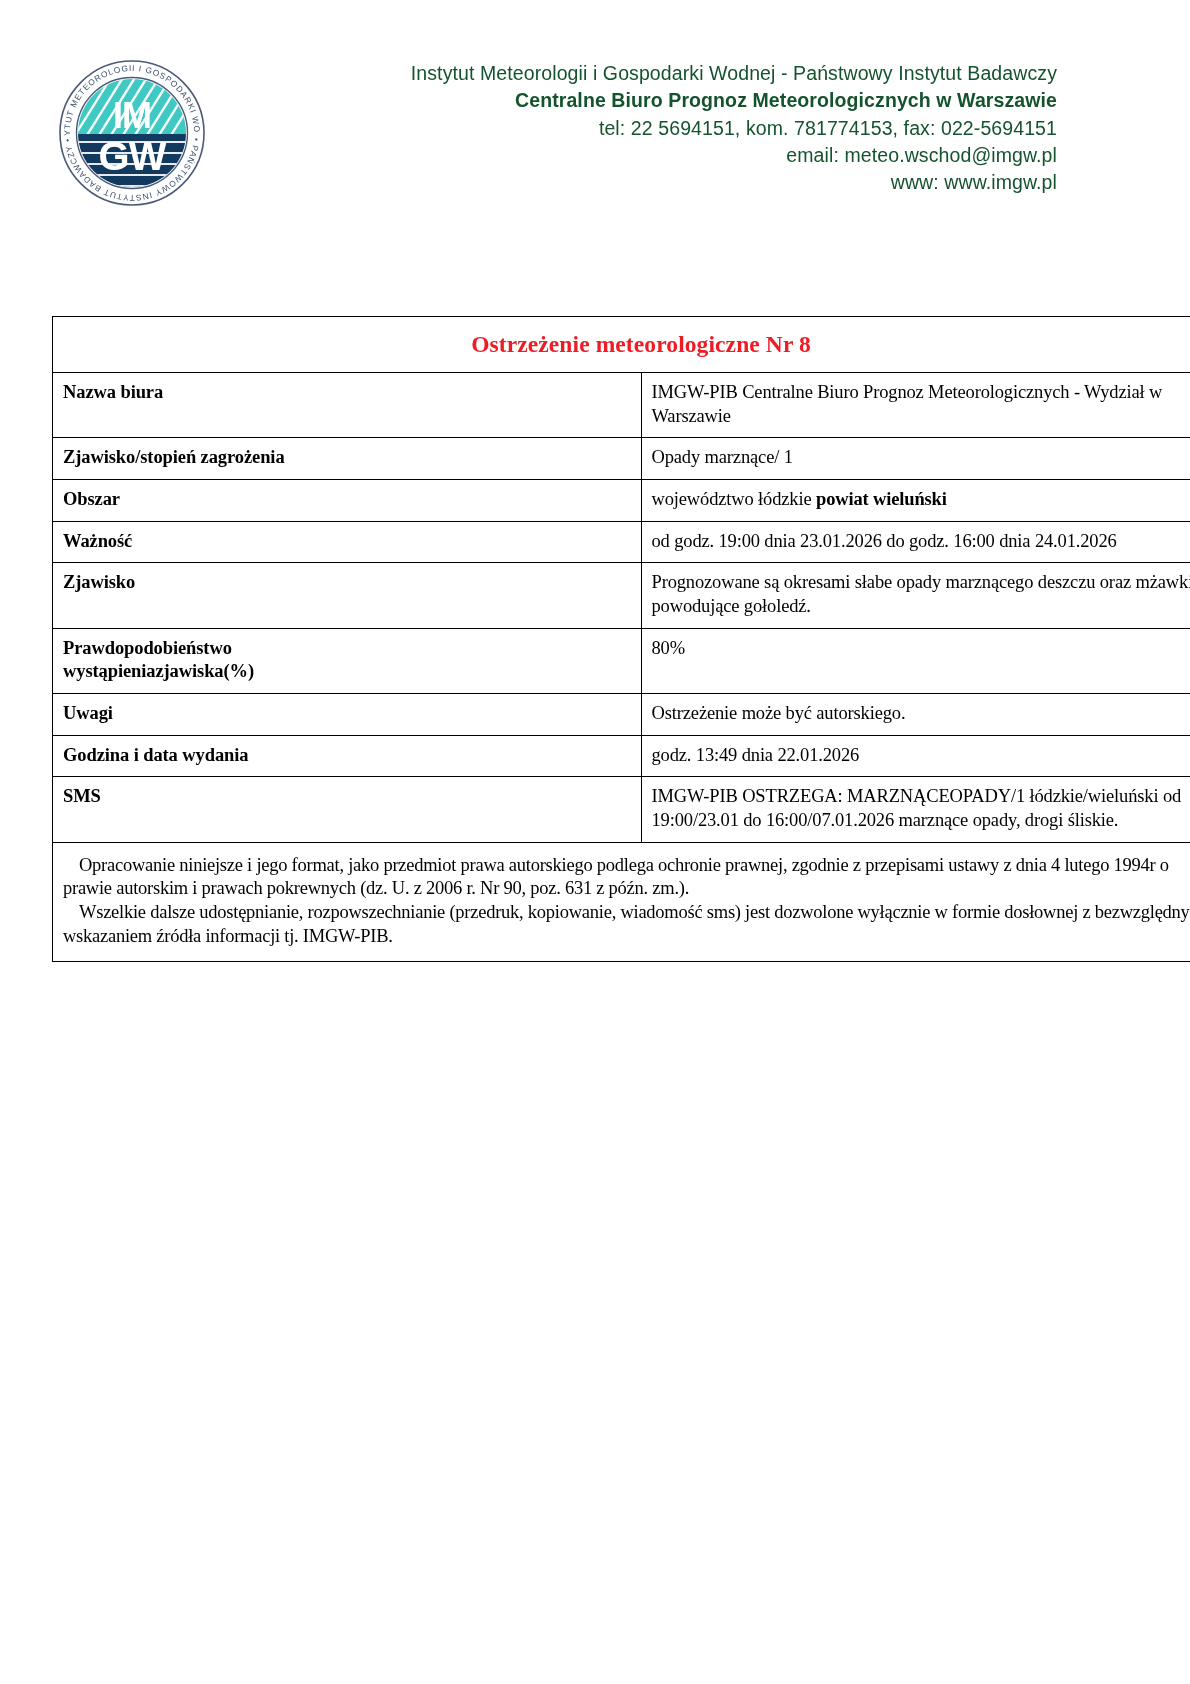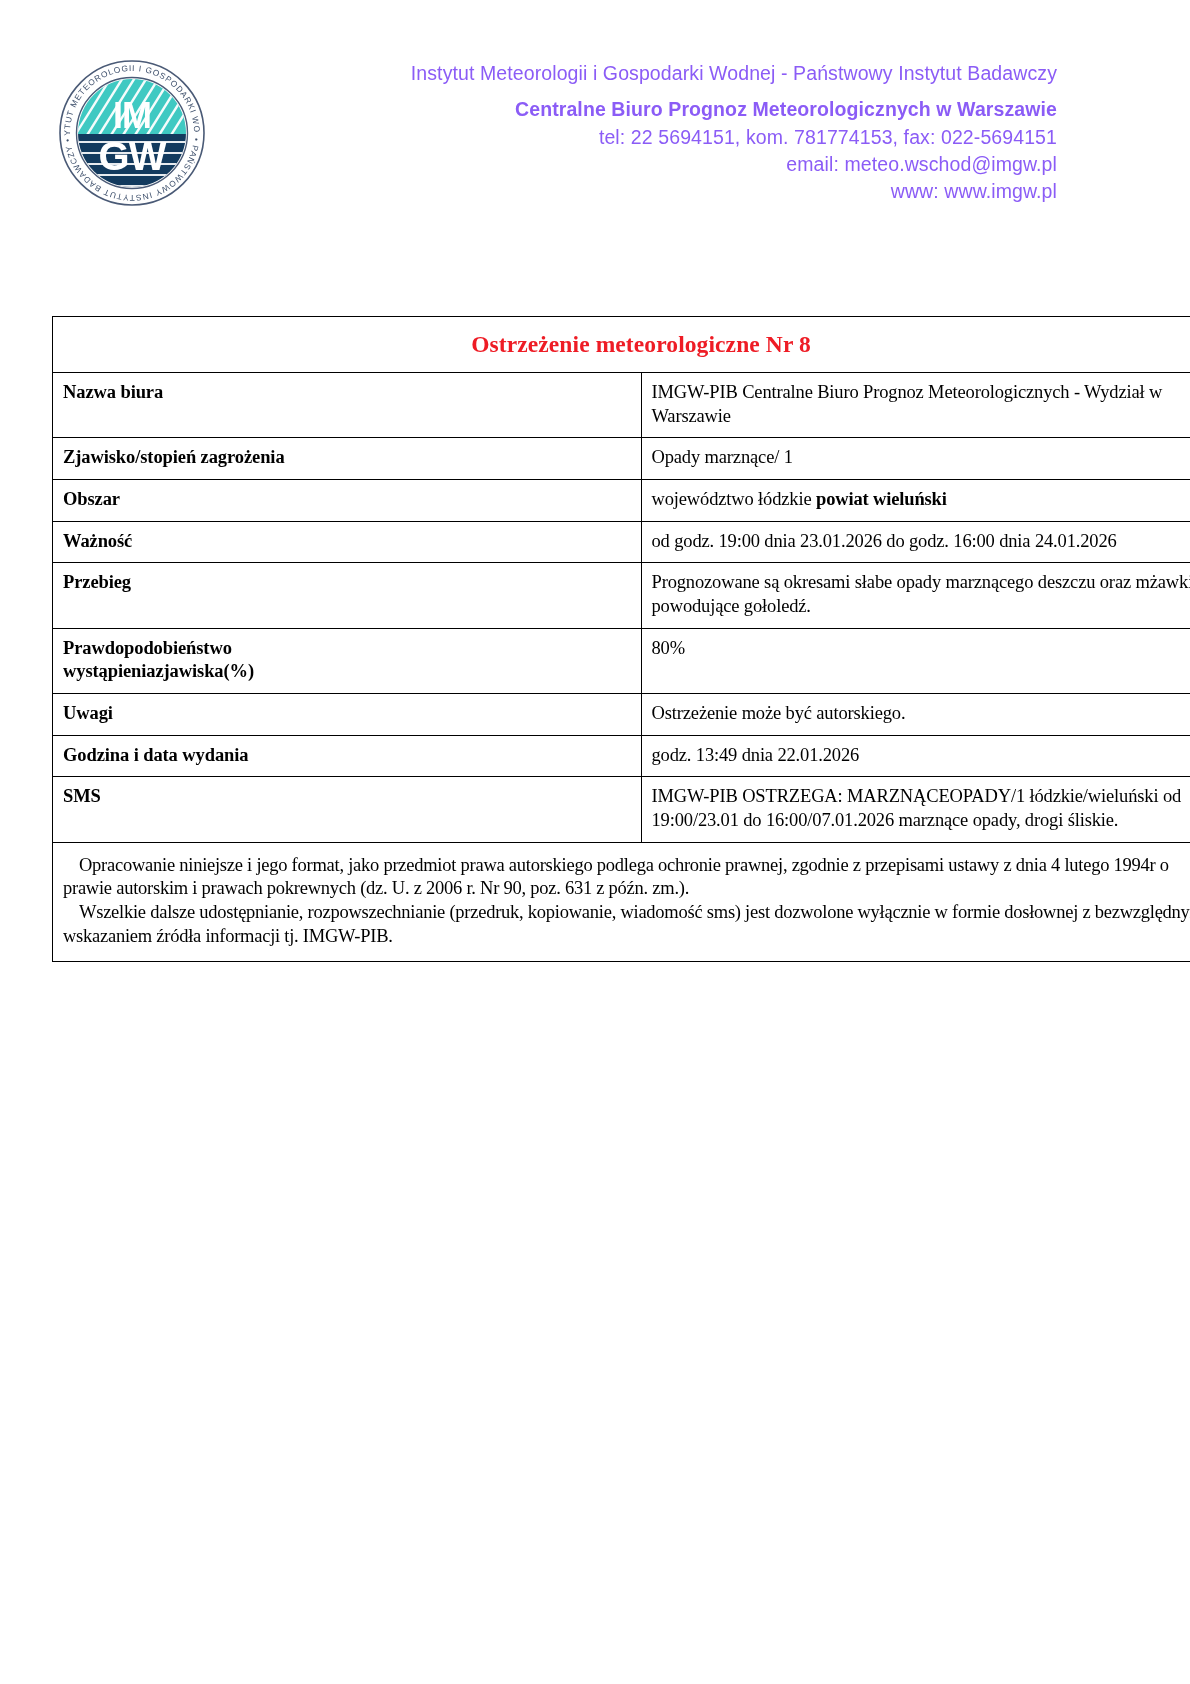--- a/index.html
+++ b/index.html
@@ -39,27 +39,26 @@
     right: 133px;
     top: 60px;
     text-align: right;
     font-family: "Liberation Sans", "DejaVu Sans", sans-serif;
     color: #1b3a6b;
     line-height: 1.40;
   }
   .header-text .hl {
     font-size: 19.5px;
     white-space: nowrap;
-    color: #8b5cf6;
+    color: #14532d;
     letter-spacing: 0.1px;
   }
   .header-text .hl.bold {
     font-weight: bold;
     font-size: 19.5px;
-    margin-top: 9px;
   }
 
   
   .warning-table {
     position: absolute;
     left: 52px;
     top: 316px;
     width: 1178px;
     border-collapse: collapse;
     table-layout: fixed;
@@ -186,21 +185,21 @@
       <td class="label">Obszar</td>
       <td class="value"><span>województwo łódzkie </span><b>powiat wieluński</b></td>
     </tr>
 
     <tr>
       <td class="label">Ważność</td>
       <td class="value">od godz. 19:00 dnia 23.01.2026 do godz. 16:00 dnia 24.01.2026</td>
     </tr>
 
     <tr>
-      <td class="label">Przebieg</td>
+      <td class="label">Zjawisko</td>
       <td class="value tight">Prognozowane są okresami słabe opady marznącego deszczu oraz mżawki powodujące gołoledź.</td>
     </tr>
 
     <tr>
       <td class="label">
         <div>Prawdopodobieństwo</div>
         <div>wystąpieniazjawiska(%)</div>
       </td>
       <td class="value">80%</td>
     </tr>

